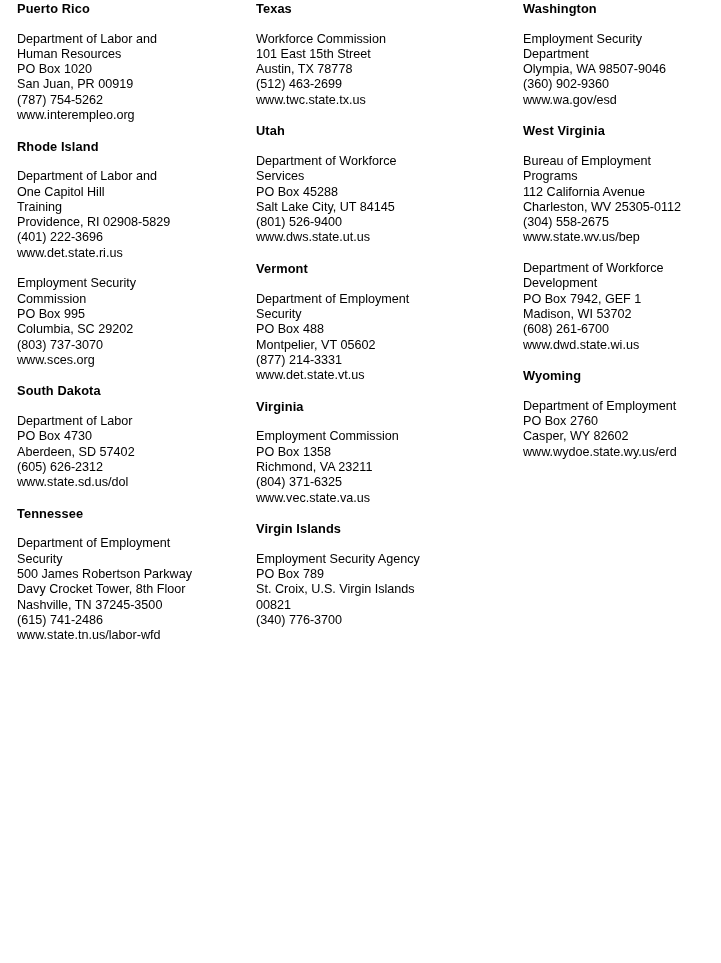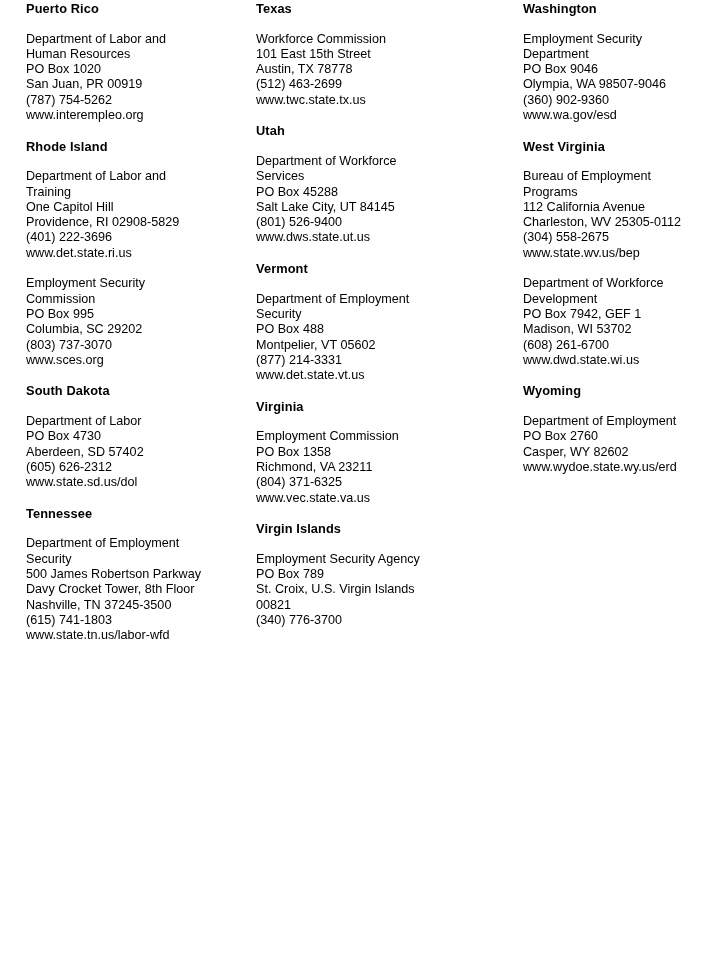--- a/index.html
+++ b/index.html
@@ -8,21 +8,21 @@
     height: 963px;
     position: relative;
     overflow: hidden;
     background: #ffffff;
     color: #000000;
     font-family: "Liberation Sans", "DejaVu Sans", sans-serif;
     font-size: 12.6px;
     line-height: 15.3px;
   }
   .column { position: absolute; top: 1px; }
-  #column-1 { left: 17px;  width: 246px; margin-left: 9px; }
+  #column-1 { left: 17px;  width: 246px; }
   #column-2 { left: 256px; width: 250px; }
   #column-3 { left: 523px; width: 198px; }
   .entry { margin: 0 0 15.3px 0; }
   .entry h3 {
     font-size: 12.8px;
     font-weight: 700;
     margin: 0 0 15.3px 0;
     letter-spacing: 0.1px;
   }
   .line { white-space: nowrap; }
@@ -37,22 +37,22 @@
         <div class="line">Department of Labor and</div>
         <div class="line">Human Resources</div>
         <div class="line">PO Box 1020</div>
         <div class="line">San Juan, PR 00919</div>
         <div class="line">(787) 754-5262</div>
         <div class="line">www.interempleo.org</div>
       </section>
       <section class="entry">
         <h3>Rhode Island</h3>
         <div class="line">Department of Labor and</div>
+        <div class="line">One Capitol Hill</div>
         <div class="line">Training</div>
-        <div class="line">One Capitol Hill</div>
         <div class="line">Providence, RI 02908-5829</div>
         <div class="line">(401) 222-3696</div>
         <div class="line">www.det.state.ri.us</div>
       </section>
       <section class="entry">
         <div class="line">Employment Security</div>
         <div class="line">Commission</div>
         <div class="line">PO Box 995</div>
         <div class="line">Columbia, SC 29202</div>
         <div class="line">(803) 737-3070</div>
@@ -66,21 +66,21 @@
         <div class="line">(605) 626-2312</div>
         <div class="line">www.state.sd.us/dol</div>
       </section>
       <section class="entry">
         <h3>Tennessee</h3>
         <div class="line">Department of Employment</div>
         <div class="line">Security</div>
         <div class="line">500 James Robertson Parkway</div>
         <div class="line">Davy Crocket Tower, 8th Floor</div>
         <div class="line">Nashville, TN 37245-3500</div>
-        <div class="line">(615) 741-1803</div>
+        <div class="line">(615) 741-2486</div>
         <div class="line">www.state.tn.us/labor-wfd</div>
       </section>
     </div>
   <div class="column" id="column-2">
       <section class="entry">
         <h3>Texas</h3>
         <div class="line">Workforce Commission</div>
         <div class="line">101 East 15th Street</div>
         <div class="line">Austin, TX 78778</div>
         <div class="line">(512) 463-2699</div>
@@ -119,21 +119,20 @@
         <div class="line">St. Croix, U.S. Virgin Islands</div>
         <div class="line">00821</div>
         <div class="line">(340) 776-3700</div>
       </section>
     </div>
   <div class="column" id="column-3">
       <section class="entry">
         <h3>Washington</h3>
         <div class="line">Employment Security</div>
         <div class="line">Department</div>
-        <div class="line">PO Box 9046</div>
         <div class="line">Olympia, WA 98507-9046</div>
         <div class="line">(360) 902-9360</div>
         <div class="line">www.wa.gov/esd</div>
       </section>
       <section class="entry">
         <h3>West Virginia</h3>
         <div class="line">Bureau of Employment</div>
         <div class="line">Programs</div>
         <div class="line">112 California Avenue</div>
         <div class="line">Charleston, WV 25305-0112</div>

